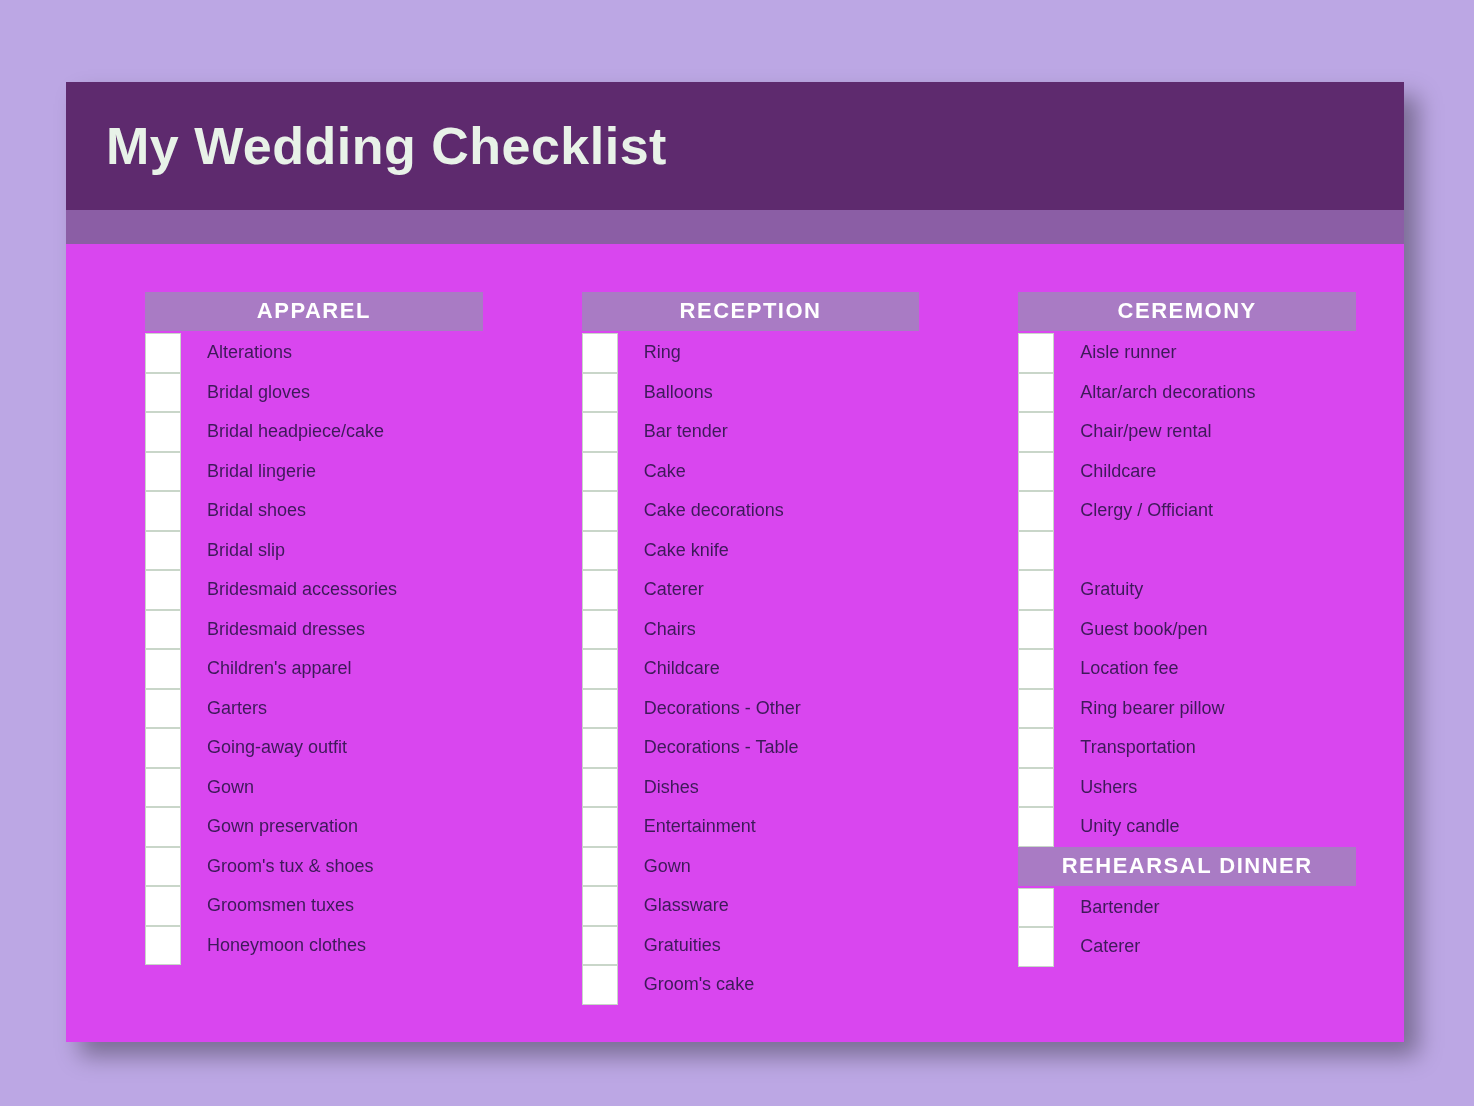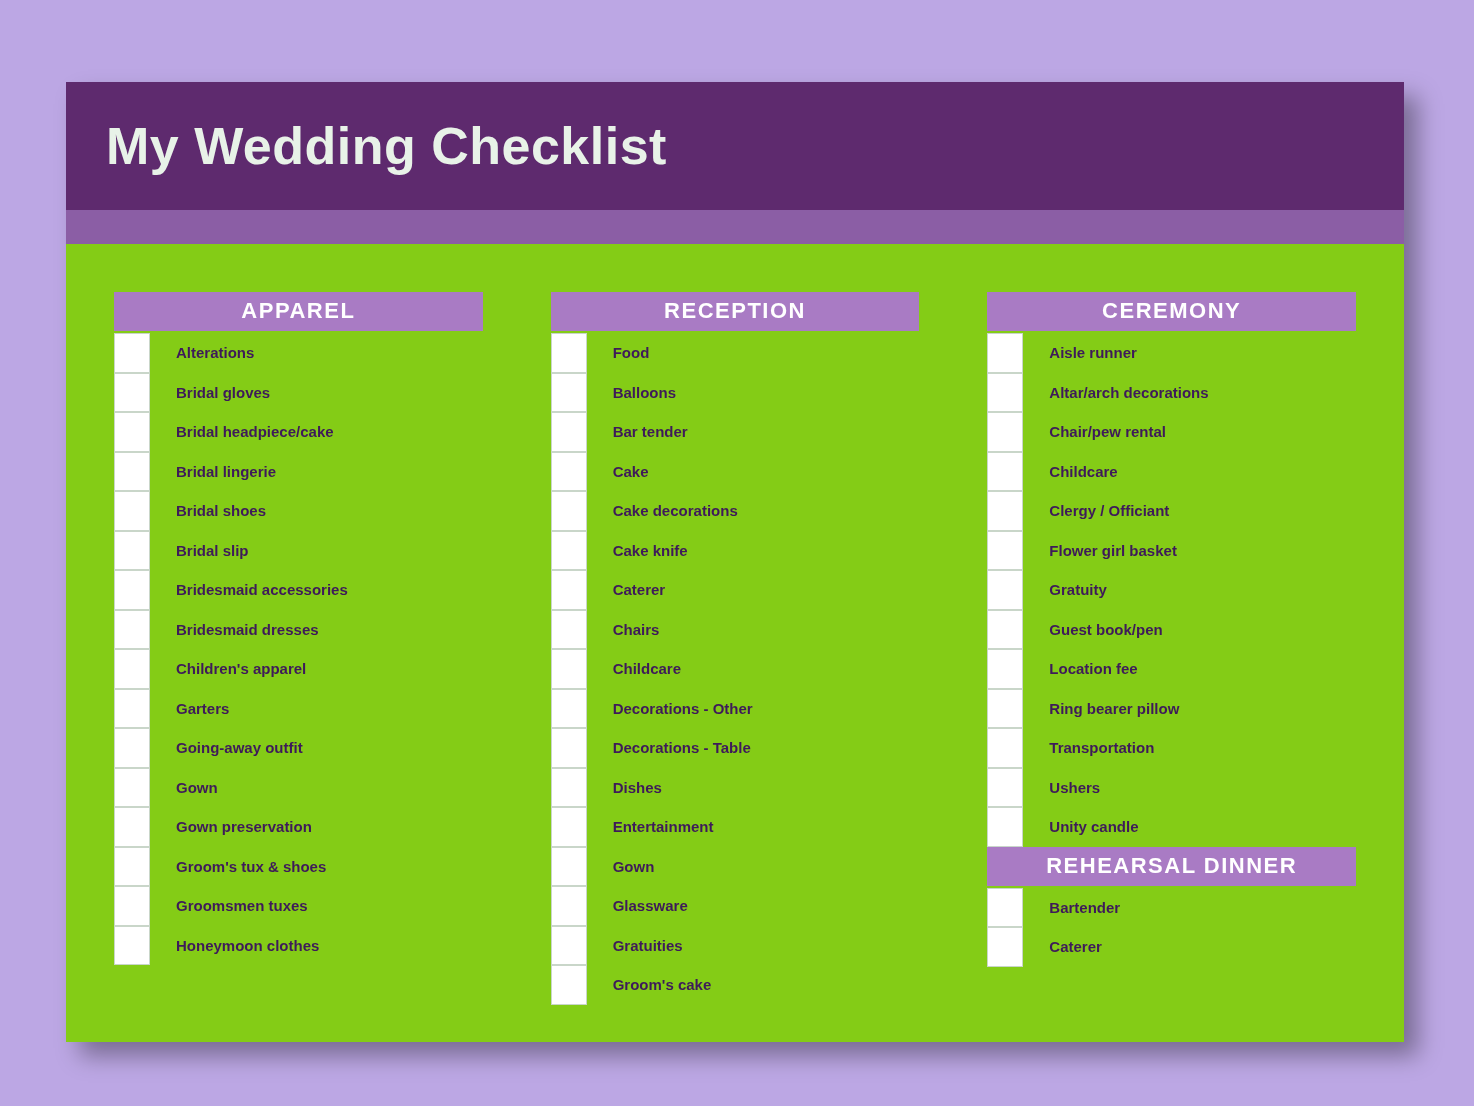--- a/index.html
+++ b/index.html
@@ -9,21 +9,21 @@
     height: 1106px;
     font-family: Arial, Helvetica, sans-serif;
     overflow: hidden;
   }
   .page {
     position: absolute;
     left: 66px;
     top: 82px;
     width: 1338px;
     height: 960px;
-    background: #84cc16;
+    background: #d946ef;
     box-shadow: 14px 14px 22px rgba(0,0,0,0.35);
     overflow: hidden;
   }
   .title-bar {
     background: #5e2a6e;
     height: 128px;
     display: flex;
     align-items: center;
     padding-left: 40px;
   }
@@ -38,20 +38,21 @@
     height: 34px;
   }
   .columns {
     display: flex;
     gap: 68px;
     padding: 48px 48px 0 48px;
   }
   .col {
     flex: 1;
     min-width: 0;
+    margin-left: 31px;
   }
   .section-header {
     background: #a97bc4;
     color: #ffffff;
     text-align: center;
     font-weight: bold;
     letter-spacing: 1.5px;
     font-size: 22px;
     padding: 6px 0 7px 0;
     margin-bottom: 2px;
@@ -69,25 +70,24 @@
     flex-shrink: 0;
   }
   .spacer-cell {
     width: 24px;
     height: 100%;
     flex-shrink: 0;
   }
   .label-cell {
     flex: 1;
     color: #3e1a5a;
-    font-size: 15px;
+    font-size: 18px;
     padding-left: 2px;
     white-space: nowrap;
     overflow: hidden;
-    font-weight: bold;
   }
 </style>
 </head>
 <body>
 
 <div class="page">
   <div class="title-bar">
     <h1>My Wedding Checklist</h1>
   </div>
   <div class="accent-bar"></div>
@@ -173,21 +173,21 @@
           <div class="checkbox-cell"></div>
           <div class="spacer-cell"></div>
           <div class="label-cell">Honeymoon clothes</div>
         </div>
       </div>
       <div class="col">
         <div class="section-header">RECEPTION</div>
         <div class="item">
           <div class="checkbox-cell"></div>
           <div class="spacer-cell"></div>
-          <div class="label-cell">Food</div>
+          <div class="label-cell">Ring</div>
         </div>
         <div class="item">
           <div class="checkbox-cell"></div>
           <div class="spacer-cell"></div>
           <div class="label-cell">Balloons</div>
         </div>
         <div class="item">
           <div class="checkbox-cell"></div>
           <div class="spacer-cell"></div>
           <div class="label-cell">Bar tender</div>
@@ -286,21 +286,20 @@
           <div class="label-cell">Childcare</div>
         </div>
         <div class="item">
           <div class="checkbox-cell"></div>
           <div class="spacer-cell"></div>
           <div class="label-cell">Clergy / Officiant</div>
         </div>
         <div class="item">
           <div class="checkbox-cell"></div>
           <div class="spacer-cell"></div>
-          <div class="label-cell">Flower girl basket</div>
         </div>
         <div class="item">
           <div class="checkbox-cell"></div>
           <div class="spacer-cell"></div>
           <div class="label-cell">Gratuity</div>
         </div>
         <div class="item">
           <div class="checkbox-cell"></div>
           <div class="spacer-cell"></div>
           <div class="label-cell">Guest book/pen</div>

